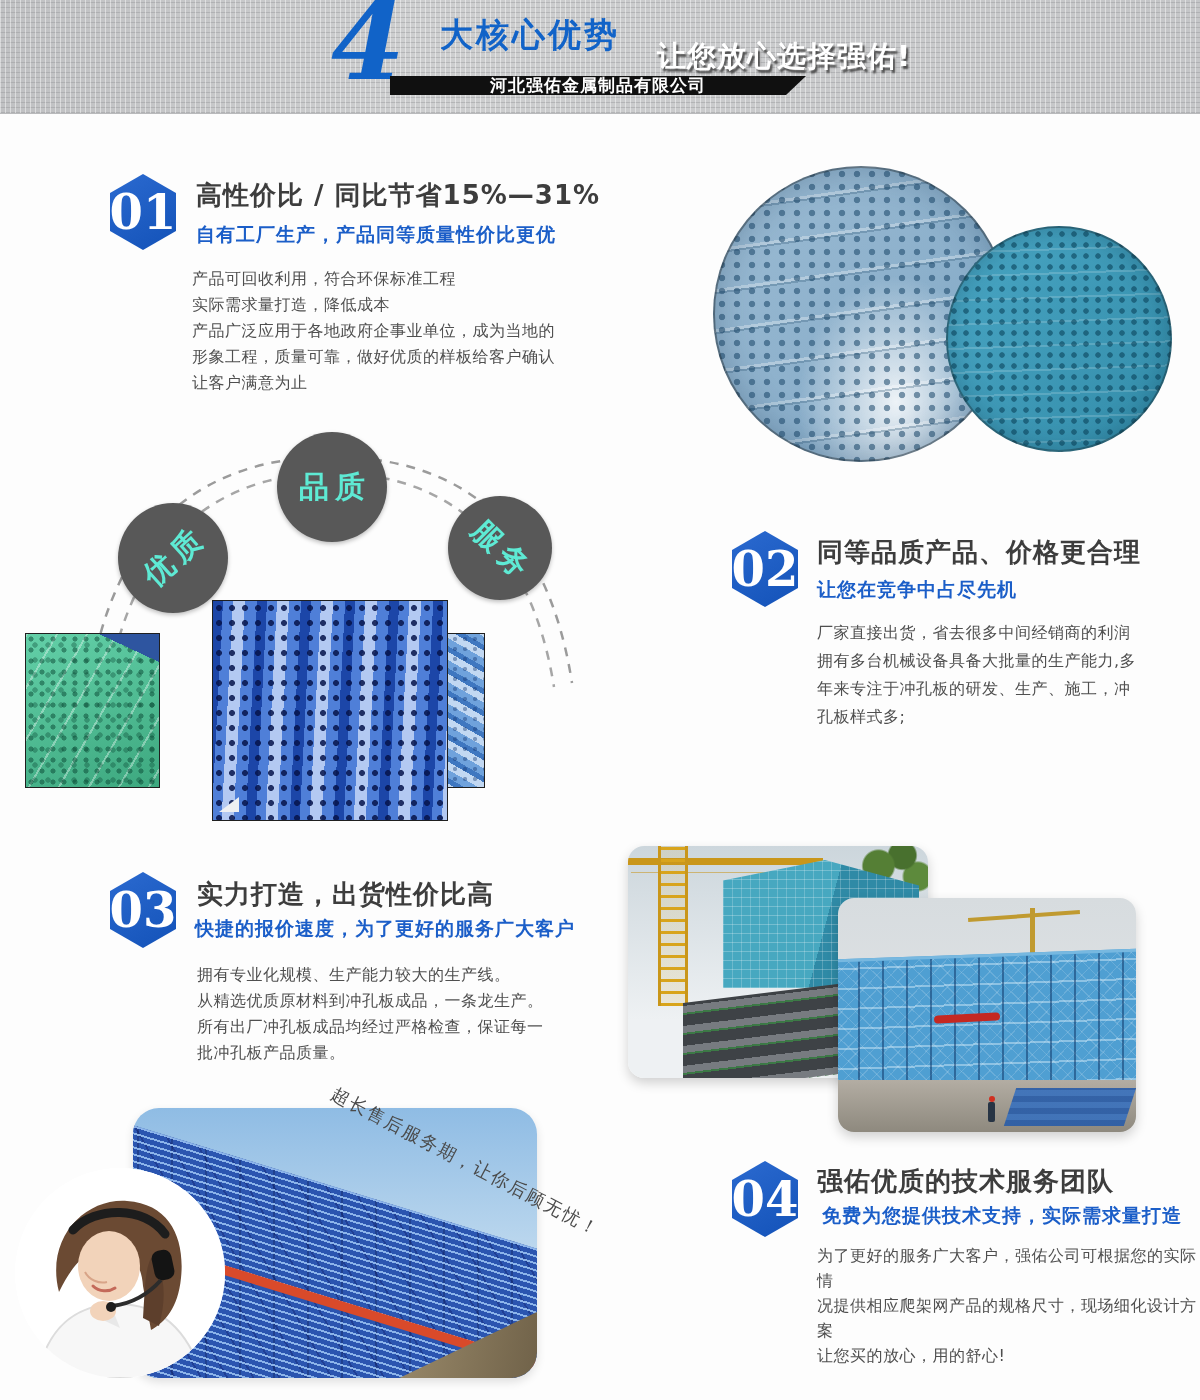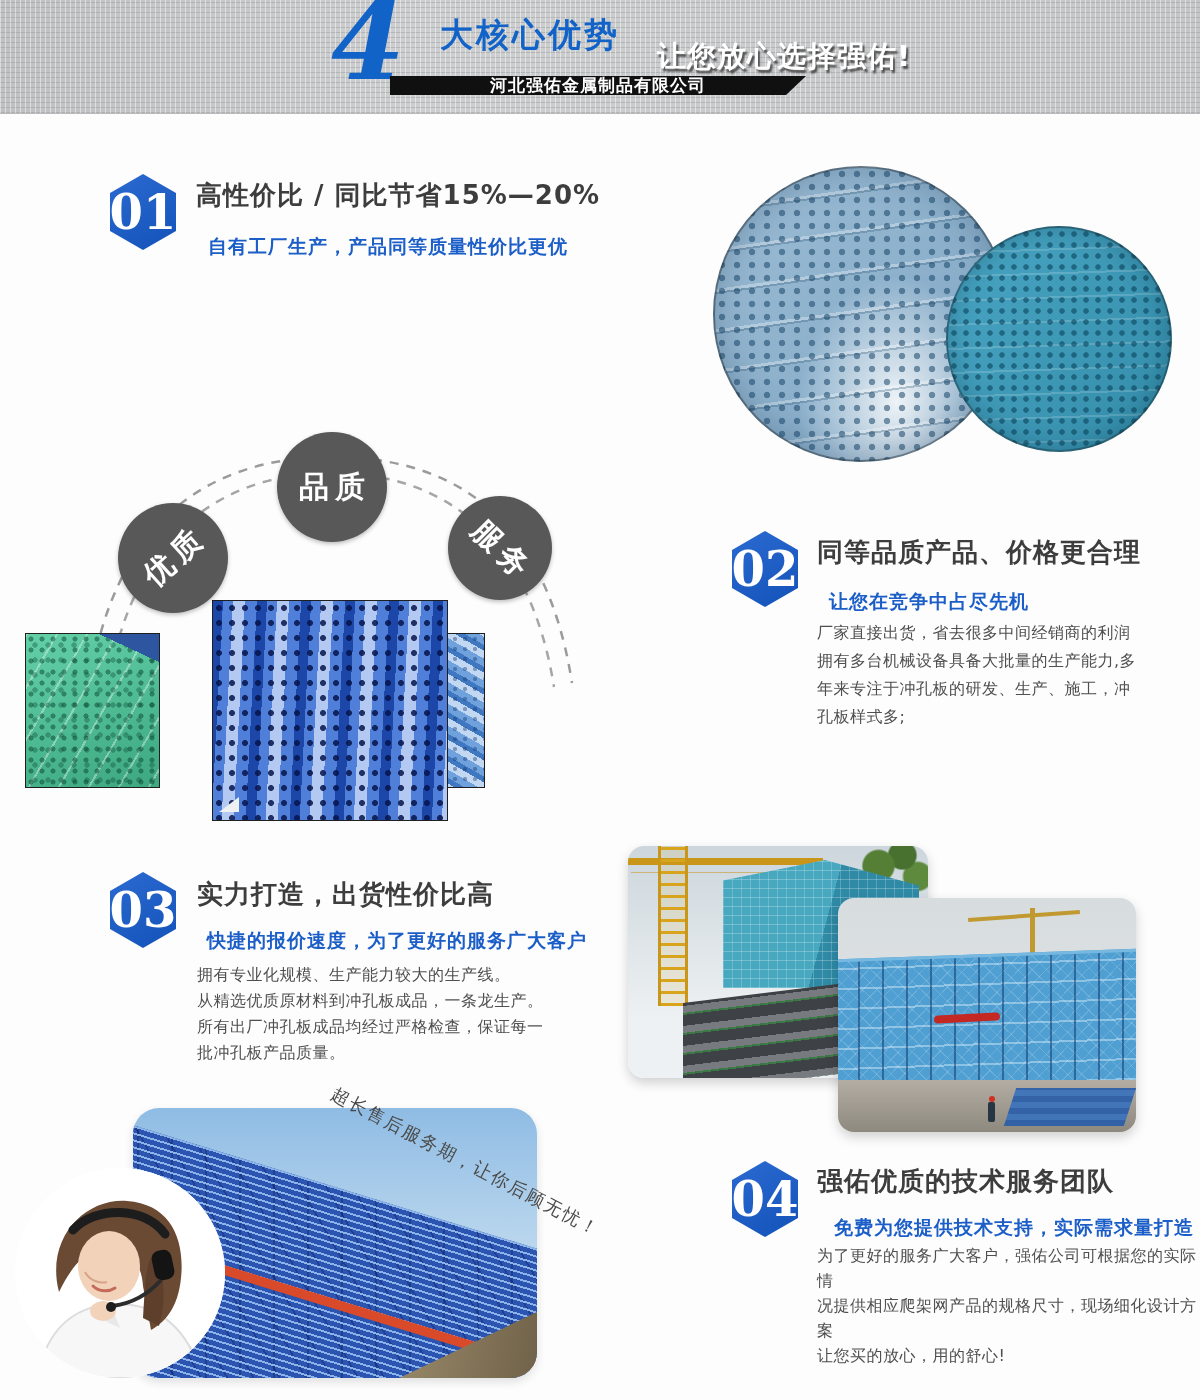--- a/index.html
+++ b/index.html
@@ -27,21 +27,21 @@
   .hBanner span{color:#ffffff;font-size:17px;font-weight:bold;letter-spacing:1px;}
 
   
   .adv{position:absolute;}
   .hex{position:absolute;left:0;top:0;width:66px;height:76px;
        clip-path:polygon(50% 0,100% 25%,100% 75%,50% 100%,0 75%,0 25%);
        background:linear-gradient(150deg,#2b6ad0,#1352b8);
        display:flex;align-items:center;justify-content:center;}
   .hexnum{color:#fff;font-size:48px;font-weight:bold;font-family:"DejaVu Serif",serif;}
   .t{position:absolute;margin:0;font-size:26px;font-weight:bold;color:#3d3d3d;letter-spacing:1px;white-space:nowrap;}
-  .st{position:absolute;margin:12px;font-size:19px;font-weight:bold;color:#1b5ec8;letter-spacing:1px;white-space:nowrap;text-align:center;}
+  .st{position:absolute;margin:0;font-size:19px;font-weight:bold;color:#1b5ec8;letter-spacing:1px;white-space:nowrap;text-align:center;}
   .bd{position:absolute;margin:0;font-size:16px;color:#4f4f4f;line-height:26px;white-space:pre-line;letter-spacing:.5px;}
   .s1{left:110px;top:174px;width:560px;height:230px;}
   .s1 .t{left:86px;top:4px;} .s1 .st{left:86px;top:48px;} .s1 .bd{left:82px;top:92px;width:500px;}
   .s2{left:732px;top:531px;width:460px;height:230px;}
   .s2 .t{left:85px;top:4px;} .s2 .st{left:85px;top:46px;} .s2 .bd{left:85px;top:88px;width:390px;line-height:28px;}
   .s3{left:110px;top:872px;width:560px;height:200px;}
   .s3 .t{left:87px;top:5px;} .s3 .st{left:85px;top:44px;} .s3 .bd{left:87px;top:90px;width:460px;}
   .s4{left:732px;top:1161px;width:460px;height:200px;}
   .s4 .t{left:85px;top:3px;} .s4 .st{left:90px;top:42px;} .s4 .bd{left:85px;top:82px;width:395px;line-height:25px;}
 
@@ -61,21 +61,21 @@
      background-image:
        radial-gradient(circle at 6px 6px, rgba(10,68,92,.6) 2.4px, transparent 3.1px),
        repeating-linear-gradient(178deg, rgba(255,255,255,.16) 0 2px, transparent 2px 24px),
        linear-gradient(130deg,#49a6c4,#338ca9);
      background-size:12px 11px,auto,auto;
      border:2px solid rgba(20,45,55,.5);
      box-shadow:inset 0 0 25px rgba(10,50,70,.3);}
 
   
   .arcs{left:60px;top:425px;width:540px;height:270px;z-index:0;}
-  .badge{border-radius:50%;background:#585858;color:#ffffff;font-weight:bold;z-index:3;
+  .badge{border-radius:50%;background:#585858;color:#5eead4;font-weight:bold;z-index:3;
          display:flex;align-items:center;justify-content:center;
          box-shadow:0 2px 4px rgba(0,0,0,.25);}
   .badge span{font-size:30px;letter-spacing:6px;text-indent:6px;}
   .bq{left:277px;top:432px;width:110px;height:110px;}
   .bp{left:118px;top:503px;width:110px;height:110px;}
   .bp span{transform:rotate(-42deg);}
   .bs{left:448px;top:496px;width:104px;height:104px;}
   .bs span{transform:rotate(45deg);}
 
   
@@ -178,22 +178,27 @@
     <div class="hTag">让您放心选择强佑!</div>
     <div class="hBanner">
       <span>河北强佑金属制品有限公司</span>
     </div>
   </header>
 
   <section class="adv s1">
     <div class="hex">
       <span class="hexnum">01</span>
     </div>
-    <h2 class="t">高性价比 / 同比节省15%—20%</h2>
+    <h2 class="t">高性价比 / 同比节省15%—31%</h2>
     <h3 class="st">自有工厂生产，产品同等质量性价比更优</h3>
+    <p class="bd">产品可回收利用，符合环保标准工程
+实际需求量打造，降低成本
+产品广泛应用于各地政府企事业单位，成为当地的
+形象工程，质量可靠，做好优质的样板给客户确认
+让客户满意为止</p>
   </section>
 
   <div class="abs circleA"></div>
   <div class="abs circleB"></div>
 
   <svg class="abs arcs" viewBox="0 0 540 270">
     <path d="M 30 258 C 55 95 150 32 272 32 C 394 32 486 92 512 258" fill="none" stroke="#9b9b9b" stroke-width="2.5" stroke-dasharray="9 8"></path>
     <path d="M 48 262 C 72 112 160 48 272 48 C 384 48 470 112 494 262" fill="none" stroke="#a6a6a6" stroke-width="2.5" stroke-dasharray="9 8"></path>
   </svg>
 

